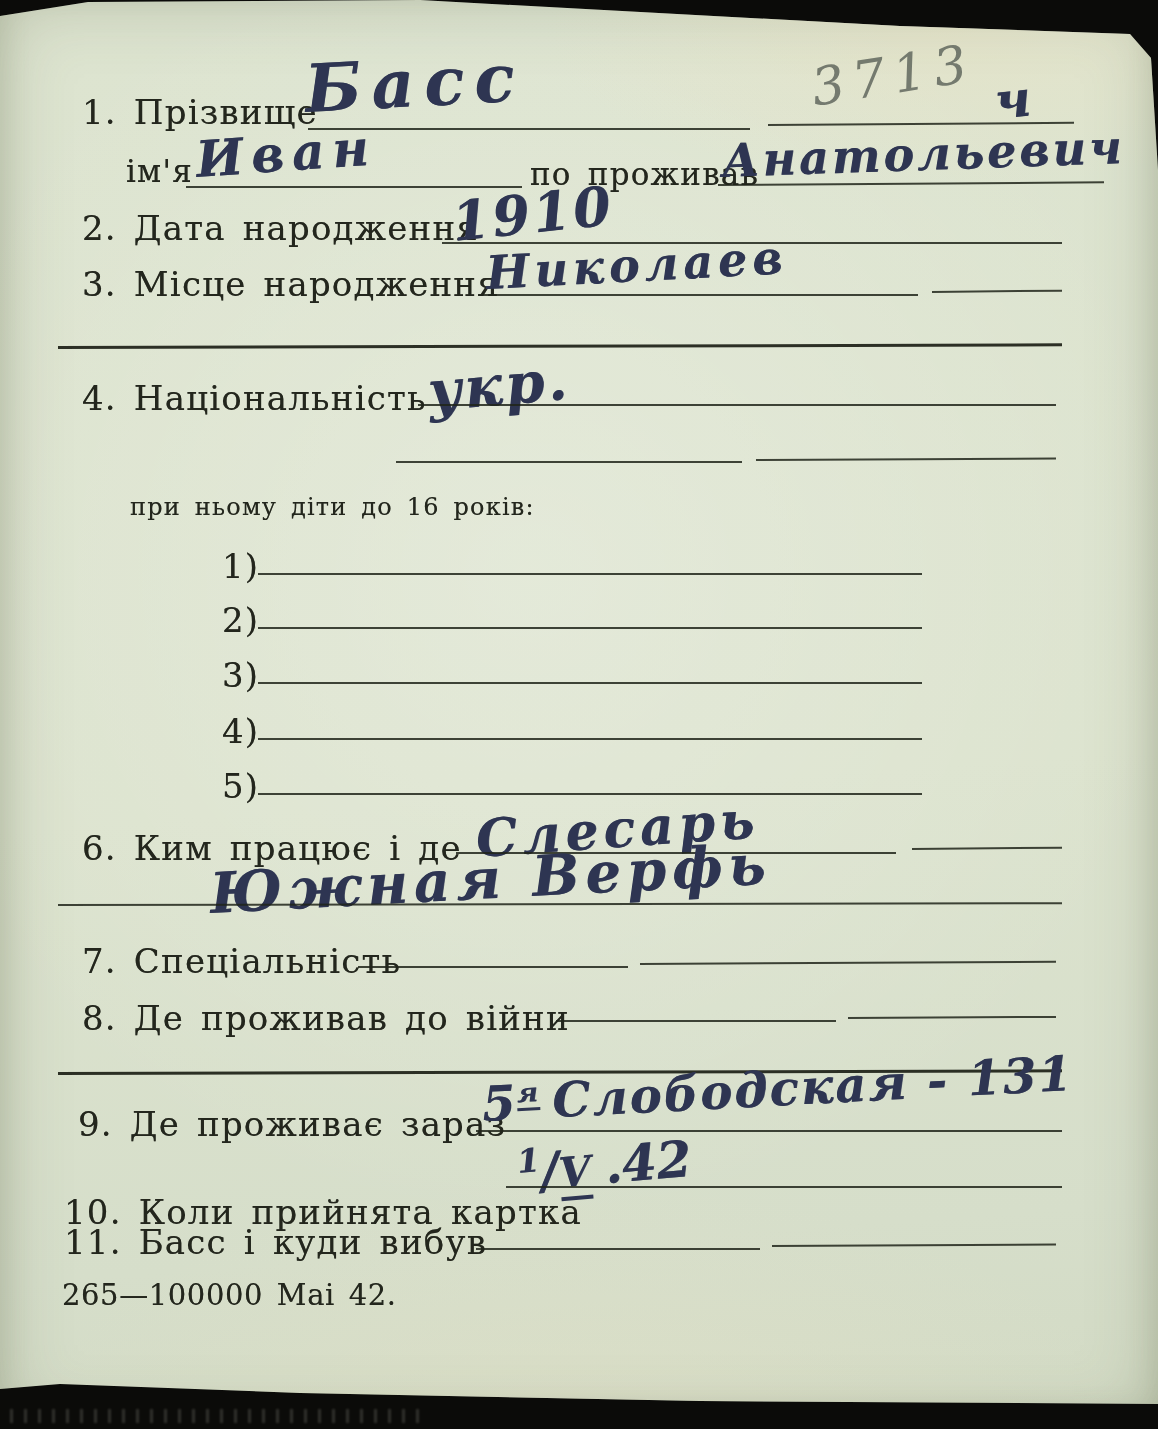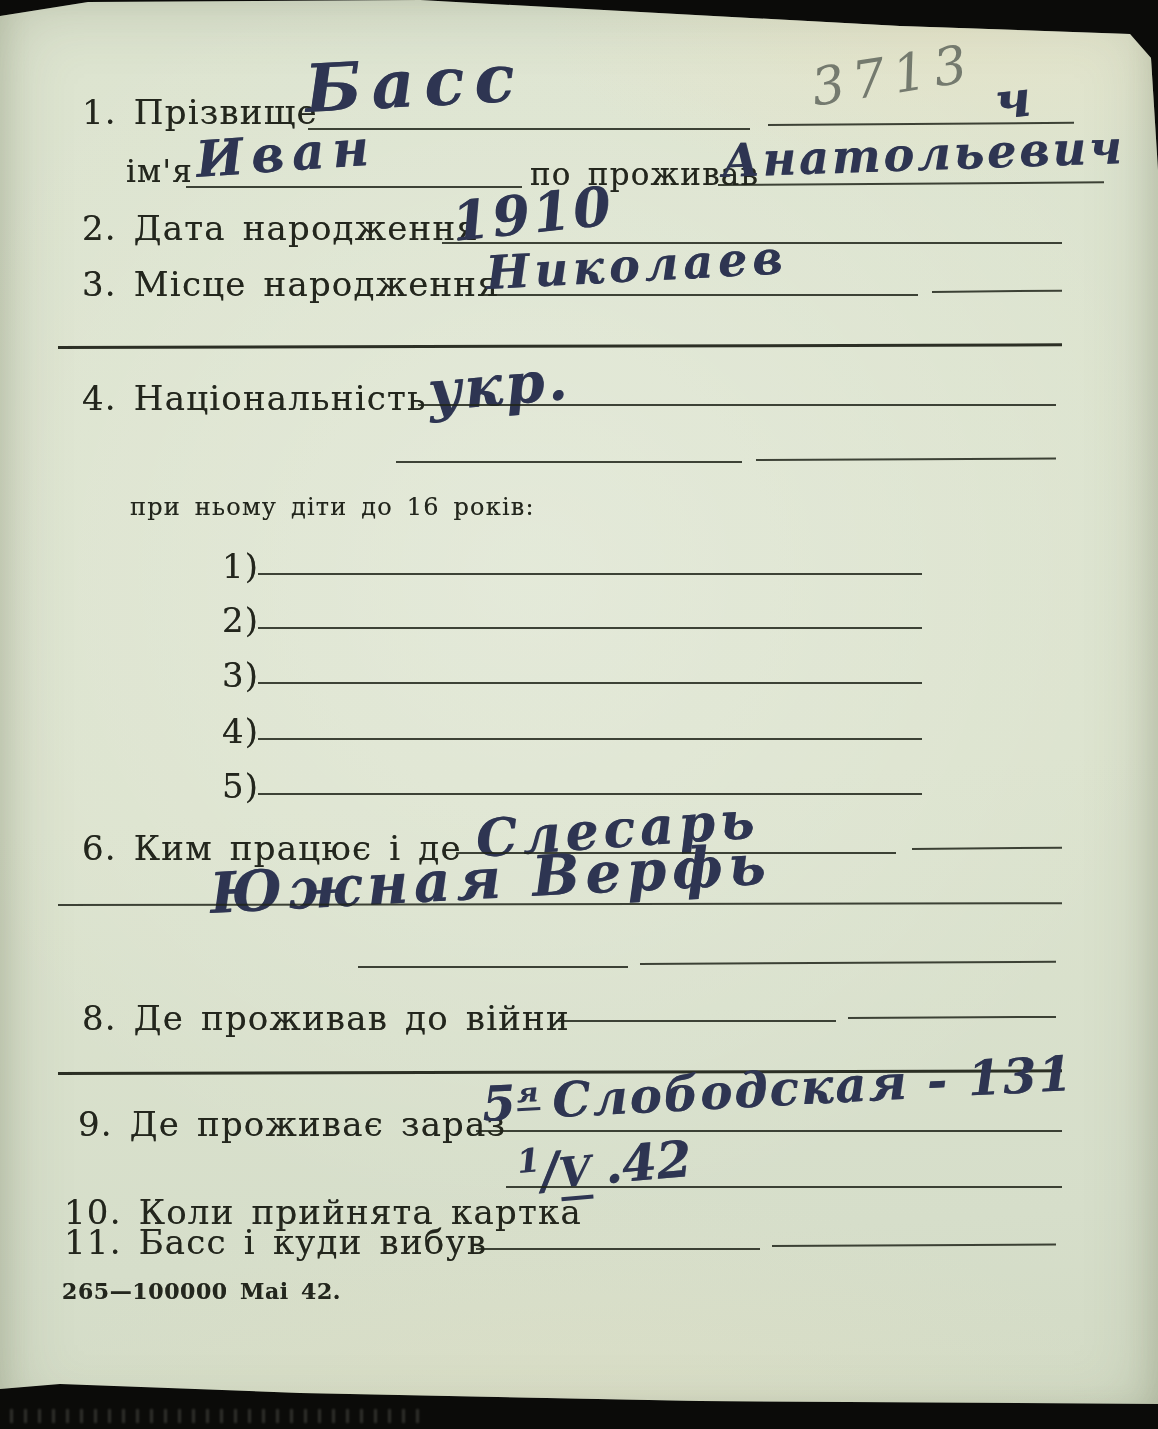--- a/index.html
+++ b/index.html
@@ -14,21 +14,21 @@
     background:
       radial-gradient(50% 16% at 82% 2%, rgba(233,227,197,.55), rgba(233,227,197,0) 70%),
       radial-gradient(70% 26% at 50% 101%, rgba(228,226,200,.45), rgba(228,226,200,0) 70%),
       radial-gradient(95% 75% at 46% 40%, rgba(255,255,255,.22), rgba(255,255,255,0) 62%),
       linear-gradient(176deg,#dde4d0 0%,#dce3ce 55%,#d6decA 85%,#d2dac4 100%);
     box-shadow:inset 0 0 70px rgba(88,98,68,.28), inset 0 -14px 30px rgba(88,98,68,.18);}
   .lbl{position:absolute;font-size:34px;color:#23261d;letter-spacing:1.2px;word-spacing:5px;
        white-space:nowrap;text-shadow:0 0 .6px rgba(35,38,29,.55);}
   .lbl .no{display:inline-block;margin-right:17px;}
   .lbl.small{font-size:31px;}
-  .lbl.footer{font-size:22px;letter-spacing:.6px;word-spacing:4px;font-weight:bold;}
+  .lbl.footer{font-size:29px;letter-spacing:.6px;word-spacing:4px;}
   .rule{position:absolute;height:0;border-top:2px solid rgba(32,36,26,.85);transform-origin:left center;}
   .rule.bold{border-top-width:3px;border-top-color:rgba(28,31,22,.92);}
   .hw{position:absolute;font-family:"DejaVu Serif",serif;font-style:italic;font-weight:700;
       color:#2e3552;white-space:nowrap;transform-origin:left center;
       text-shadow:.4px 0 0 rgba(46,53,82,.75);}
   .hw.pencil{color:#6f756a;font-weight:400;text-shadow:none;opacity:.95;}
   .hw sup.u{font-size:55%;vertical-align:super;border-bottom:3px solid currentColor;}
   .fr-num{font-size:65%;vertical-align:45%;}
   .fr-month{font-size:82%;border-bottom:4px solid currentColor;}
   .fr-rest{margin-left:14px;}
@@ -87,20 +87,21 @@
     <div class="lbl" style="left:222px;top:766px">5)</div>
     <div class="rule" style="left:258px;top:793px;width:664px"></div>
 
     <div class="lbl" style="left:82px;top:828px"><span class="no">6.</span><span>Ким працює і де</span></div>
     <div class="hw" style="left:476px;top:808px;font-size:52px;letter-spacing:5px;transform:rotate(-4deg)">Слесарь</div>
     <div class="rule" style="left:456px;top:852px;width:440px"></div>
     <div class="rule" style="left:912px;top:848px;width:150px;transform:rotate(-0.5deg)"></div>
     <div class="hw" style="left:210px;top:860px;font-size:56px;letter-spacing:6px;transform:rotate(-3deg)">Южная Верфь</div>
     <div class="rule" style="left:58px;top:904px;width:1004px;transform:rotate(-0.1deg)"></div>
 
+    <div class="lbl" style="left:82px;top:941px"><span class="no">7.</span><span>Спеціальність</span><span></span></div>
     <div class="rule" style="left:358px;top:966px;width:270px"></div>
     <div class="rule" style="left:640px;top:963px;width:416px;transform:rotate(-0.3deg)"></div>
 
     <div class="lbl" style="left:82px;top:998px"><span class="no">8.</span><span>Де проживав до війни</span><span></span></div>
     <div class="rule" style="left:556px;top:1020px;width:280px"></div>
     <div class="rule" style="left:848px;top:1017px;width:208px;transform:rotate(-0.3deg)"></div>
 
     <div class="rule bold" style="left:58px;top:1072px;width:1004px;transform:rotate(-0.15deg)"></div>
 
     <div class="lbl" style="left:78px;top:1104px"><span class="no">9.</span><span>Де проживає зараз</span></div>

